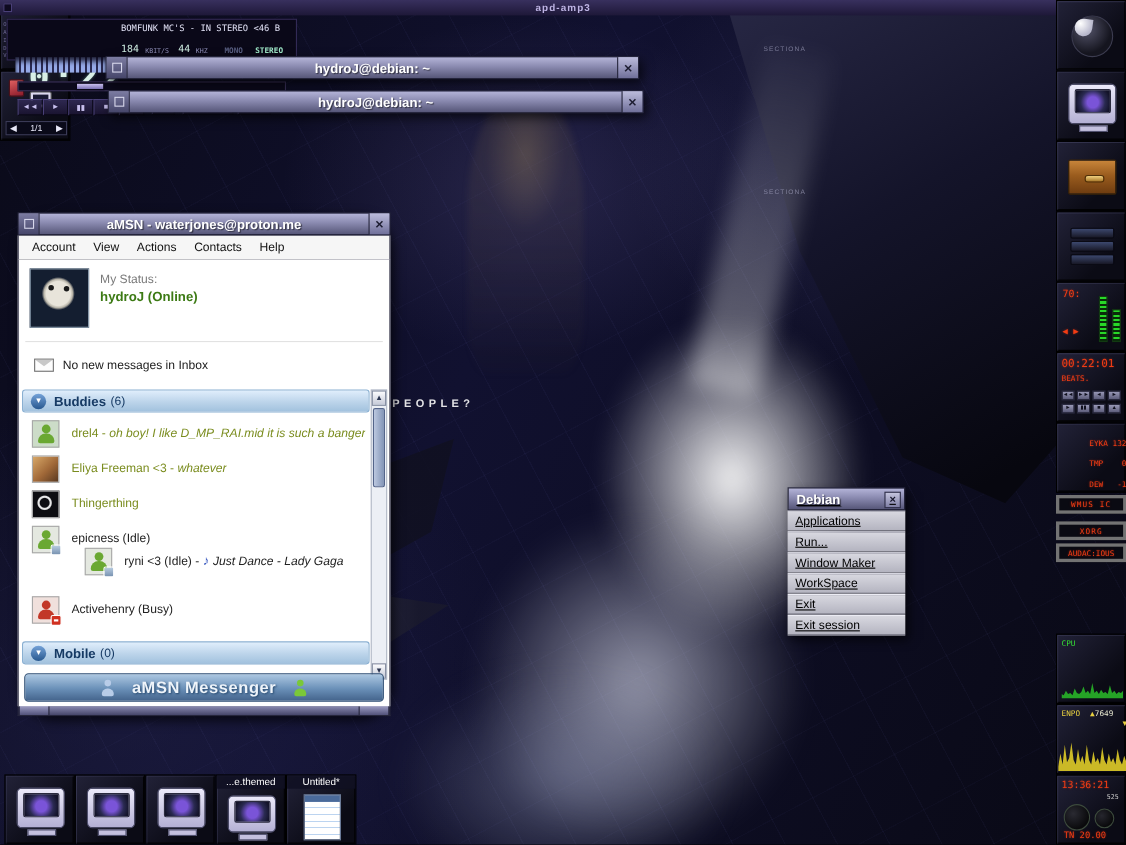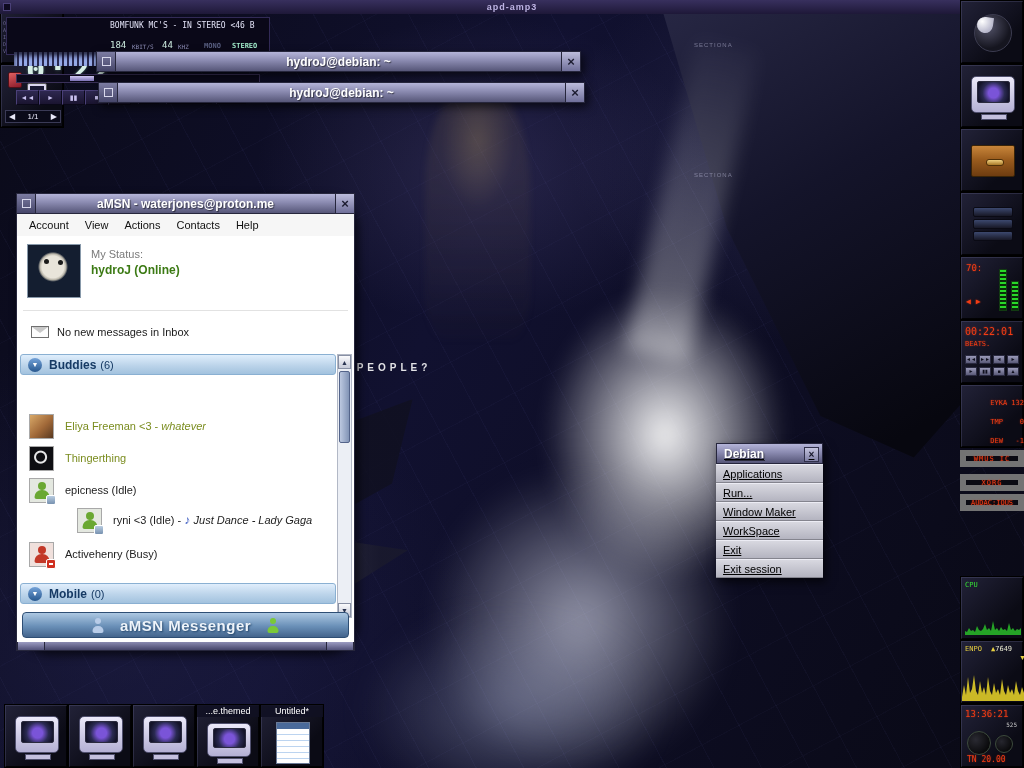--- a/index.html
+++ b/index.html
@@ -60,21 +60,21 @@
     color:#1c1c30; font-size:13px; font-weight:bold; }
   .wm-resizebar { height:9px; background: linear-gradient(180deg,#8a8ab0,#46466a);
     border:1px solid #26263c; border-top:none; display:flex; justify-content:space-between; }
   .wm-resizebar .grip { width:28px; background:linear-gradient(180deg,#9c9cc2,#52527a); border-left:1px solid #26263c; border-right:1px solid #26263c; }
 
   
   .tile { position:absolute; width:64px; height:64px;
     background: linear-gradient(135deg,#222238 0%, #0b0b15 70%);
     border:1px solid #000;
     box-shadow: inset 1px 1px 0 rgba(170,170,230,0.16), inset -1px -1px 0 rgba(0,0,0,0.85); }
-  .strip { position:absolute; width:64px; height:17px; background:#0a0a12; border:6px solid #737373;
+  .strip { position:absolute; width:64px; height:17px; background:#0a0a12; border:3px solid #737373;
     display:flex; align-items:center; justify-content:center; }
   .lcd { font-family:"DejaVu Sans Mono", monospace; color:#f23c14; text-shadow:0 0 2px rgba(242,60,20,0.55); }
   .lcdg { font-family:"DejaVu Sans Mono", monospace; color:#35e035; }
 
   .crt { position:absolute; left:10px; top:11px; width:44px; height:37px;
     background:linear-gradient(180deg,#eceafa,#b4b0d4); border-radius:5px; border:1px solid #50506e; }
   .crt-screen { position:absolute; left:5px; top:4px; width:33px; height:22px; border-radius:2px; border:1px solid #2a2a3e;
     background: radial-gradient(circle at 50% 55%, #7a54d8 0 5px, #2a2a52 11px, #14142a 16px); }
   .crt-base { position:absolute; left:9px; bottom:-8px; width:26px; height:6px; background:#c4c0de; border:1px solid #50506e; }
 
@@ -287,36 +287,42 @@
       <div class="sep"></div>
       <div class="mail-icon"></div>
       <div class="inbox-text">No new messages in Inbox</div>
 
       <div class="group-header" style="top:118px;">
         <div class="group-toggle">▼</div>
         <span class="group-label">Buddies</span>
         <span class="group-count">(6)</span>
       </div>
 
+      <div class="buddy-row" style="top:142px;">
+        <div class="buddy-av" style="background:#ccdcc8;">
+            <div class="person"></div>
+          </div>
+        <div class="buddy-name olive"><span>drel4 - </span><span class="buddy-msg">oh boy! I like D_MP_RAI.mid it is such a banger</span></div>
+      </div>
       <div class="buddy-row" style="top:174px;">
         <div class="buddy-av av-photo"></div>
         <div class="buddy-name olive"><span>Eliya Freeman &lt;3 - </span><span class="buddy-msg">whatever</span></div>
       </div>
       <div class="buddy-row" style="top:206px;">
         <div class="buddy-av av-dark"></div>
         <div class="buddy-name olive"><span>Thingerthing</span><span class="buddy-msg"></span></div>
       </div>
       <div class="buddy-row" style="top:238px;">
         <div class="buddy-av">
             <div class="person"></div>
             <div class="badge idle"></div>
           </div>
         <div class="buddy-name"><span>epicness (Idle)</span><span class="buddy-msg"></span></div>
       </div>
-      <div class="buddy-row" style="top:268px;padding-left:48px;">
+      <div class="buddy-row" style="top:258px;padding-left:48px;">
         <div class="buddy-av">
             <div class="person"></div>
             <div class="badge idle"></div>
           </div>
         <div class="buddy-name"><span>ryni &lt;3 (Idle) - </span><span class="note-icon">♪ </span><span class="buddy-msg">Just Dance - Lady Gaga</span></div>
       </div>
       <div class="buddy-row" style="top:302px;">
         <div class="buddy-av" style="background:#f0e0dc;">
             <div class="person red"></div>
             <div class="badge busy"></div>

